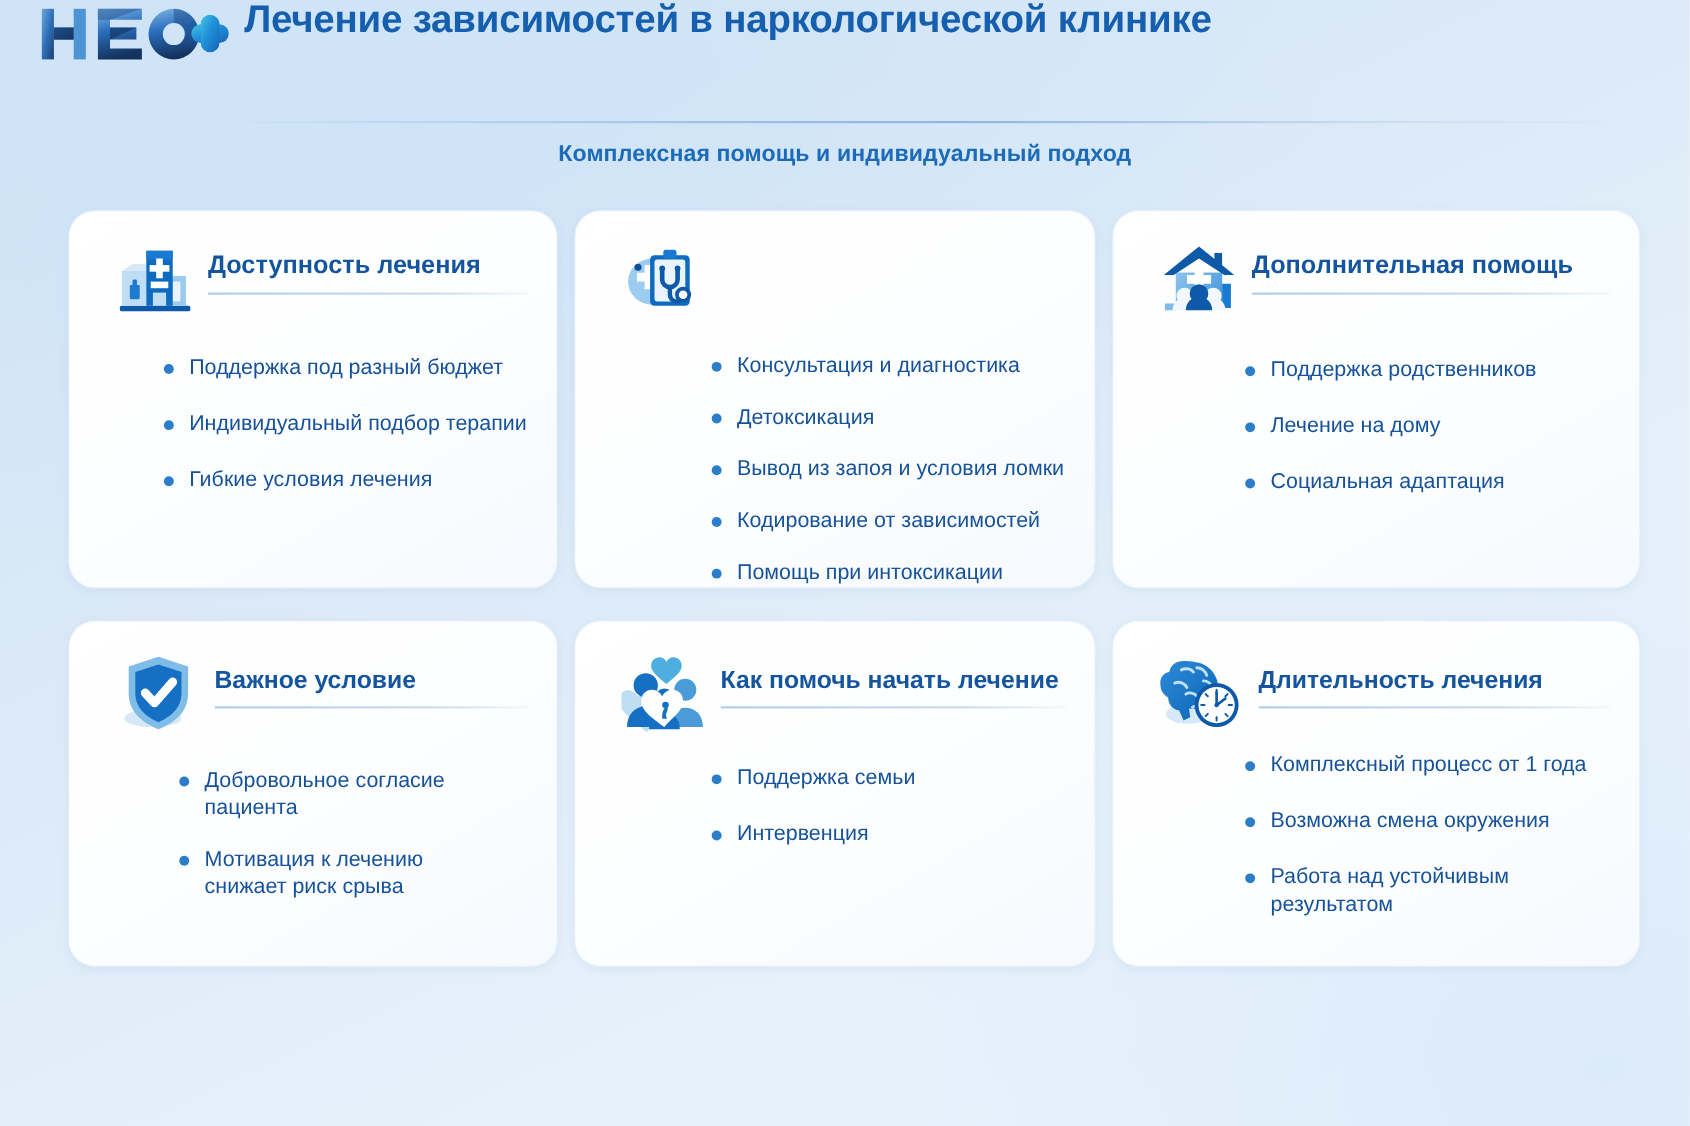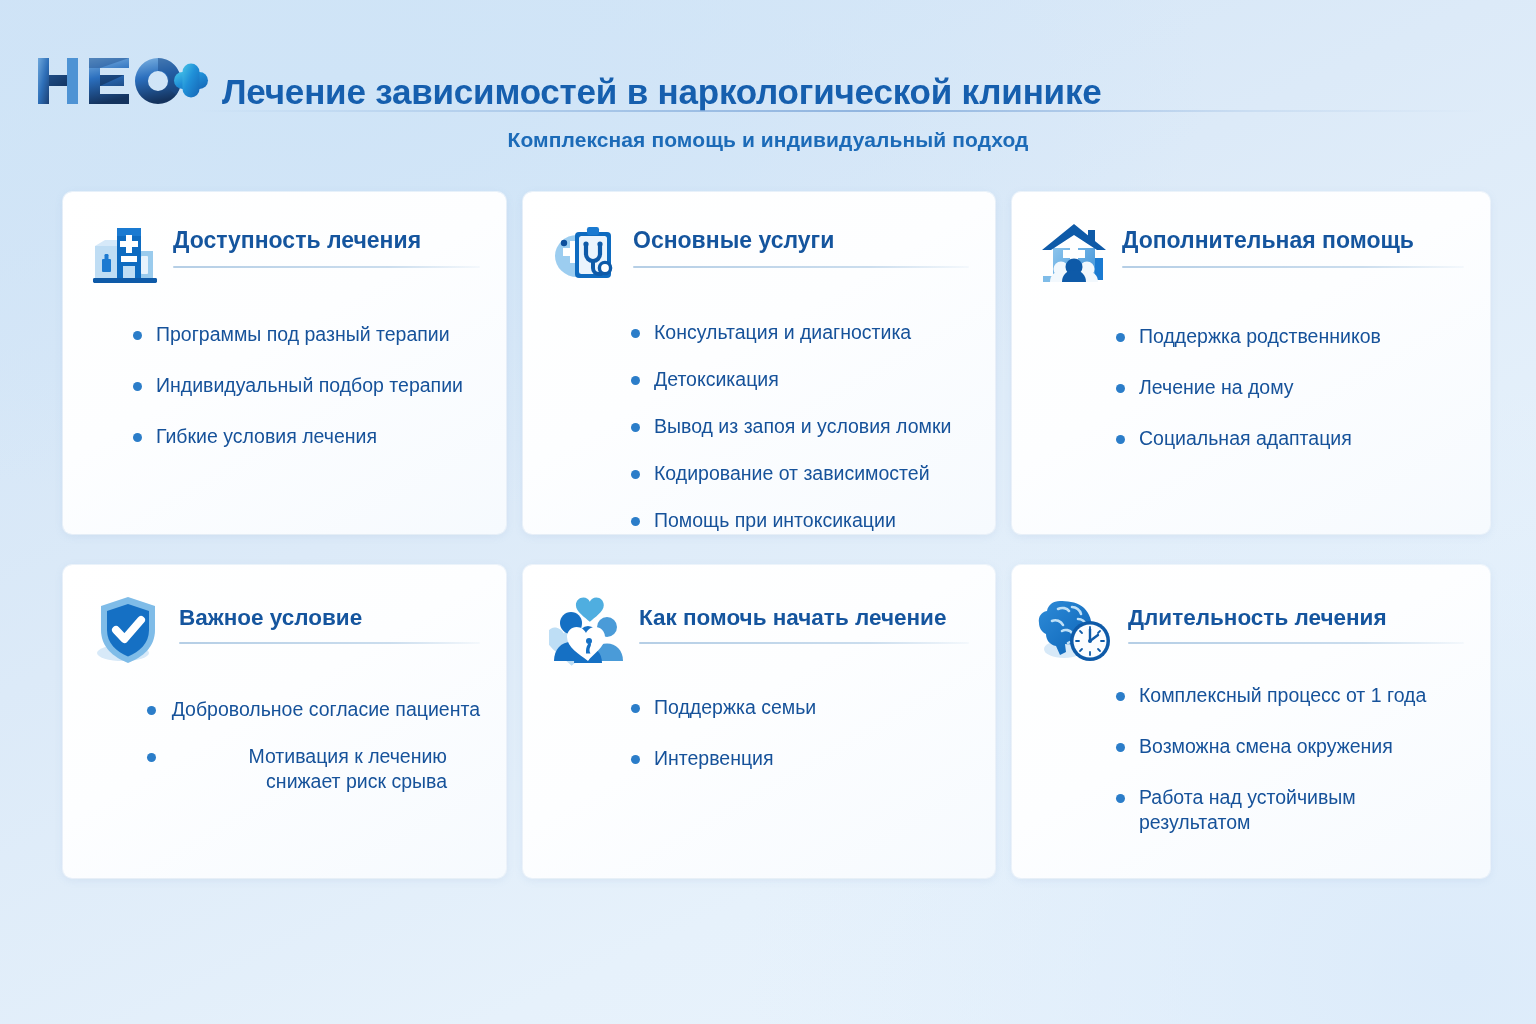--- a/index.html
+++ b/index.html
@@ -17,21 +17,21 @@
       radial-gradient(ellipse 1100px 900px at 95% 95%, #dcebfa 0%, rgba(220,235,250,0) 65%),
       linear-gradient(155deg, #cfe3f6 0%, #dceaf8 40%, #e6f1fb 72%, #eaf4fd 100%);
     position:relative;
   }
 
   
   #header {
     position:absolute;
     left:0; top:0;
     width:1228px; height:112px;
-    display:flex; align-items:flex-end;
+    display:flex; align-items:flex-start;
     padding-left:34px;
   }
 
   #logo {
     width:176px; height:62px;
     flex:0 0 auto;
     margin-right:12px;
     position:relative;
   }
 
@@ -70,23 +70,23 @@
     width:1410px; height:686px;
     display:grid;
     grid-template-columns:443px 472px 478px;
     grid-template-rows:342px 313px;
     column-gap:17px;
     row-gap:31px;
   }
 
   .card {
     background:linear-gradient(150deg, #ffffff 0%, #fdfeff 45%, #f6fafe 100%);
-    border-radius:9px;
+    border-radius:23px;
     box-shadow:0 2px 9px rgba(110,150,195,.13), 0 0 0 1px rgba(255,255,255,.6);
-    padding:24px 26px 16px 26px;
+    padding:24px 26px 16px 42px;
     position:relative;
     overflow:hidden;
   }
 
   .card-head {
     display:flex;
     align-items:flex-start;
     gap:12px;
     height:86px;
   }
@@ -142,21 +142,21 @@
     width:9px; height:9px;
     border-radius:50%;
     background:#2B7DC9;
   }
 
   
   .card[data-card="1"] .card-list { padding-left:44px; margin-top:20px; }
   .card[data-card="2"] .card-list { padding-left:82px; margin-top:18px; }
   .card[data-card="2"] .card-list li { margin-bottom:22px; }
   .card[data-card="3"] .card-list { padding-left:78px; margin-top:22px; }
-  .card[data-card="4"] .card-list { padding-left:58px; margin-top:22px;text-align:right; }
+  .card[data-card="4"] .card-list { padding-left:58px; margin-top:22px; }
   .card[data-card="4"] .card-list li { margin-bottom:22px; }
   .card[data-card="5"] .card-list { padding-left:82px; margin-top:20px; }
   .card[data-card="6"] .card-list { padding-left:78px; margin-top:8px; }
 
   .card[data-card="4"] .card-title,
   .card[data-card="5"] .card-title,
   .card[data-card="6"] .card-title { font-size:22.5px; }
 
   .card[data-card="4"] .card-head-text { padding-top:16px; }
   .card[data-card="5"] .card-head-text { padding-top:16px; }
@@ -245,21 +245,21 @@
           <rect x="32" y="38" width="16" height="6" fill="#fff"></rect>
           <rect x="34" y="48" width="12" height="12" fill="#BFDDF4"></rect>
         </svg>
       </div>
       <div class="card-head-text">
         <div class="card-title">Доступность лечения</div>
         <div class="card-rule"></div>
       </div>
     </div>
     <ul class="card-list">
-      <li>Программы под разный терапии</li>
+      <li>Поддержка под разный бюджет</li>
       <li>Индивидуальный подбор терапии</li>
       <li>Гибкие условия лечения</li>
     </ul>
   </div>
 
   <div class="card" data-card="2">
     <div class="card-head">
       <div class="card-icon">
         <svg viewBox="0 0 72 72" xmlns="http://www.w3.org/2000/svg">
           <ellipse cx="28" cy="38" rx="22" ry="21" fill="#9CCDF0"></ellipse>
@@ -267,24 +267,20 @@
           <circle cx="15" cy="25" r="3.2" fill="#0E4E9B"></circle>
           <rect x="26" y="14" width="36" height="46" rx="4" fill="#0E6BC0"></rect>
           <rect x="30" y="18" width="28" height="38" rx="2.5" fill="#EAF4FD"></rect>
           <rect x="38" y="9" width="12" height="8" rx="2.2" fill="#1A7AD1"></rect>
           <path d="M37 27v9a7 7 0 0 0 14 0v-9" fill="none" stroke="#0E5AA8" stroke-width="4.2" stroke-linecap="round"></path>
           <path d="M44 43v7a6 6 0 0 0 6 6h2" fill="none" stroke="#0E5AA8" stroke-width="4" stroke-linecap="round"></path>
           <circle cx="56" cy="50" r="5.6" fill="#fff" stroke="#0E5AA8" stroke-width="3.4"></circle>
           <circle cx="37" cy="26" r="2.6" fill="#0E5AA8"></circle>
           <circle cx="51" cy="26" r="2.6" fill="#0E5AA8"></circle>
         </svg>
-      </div>
-      <div class="card-head-text">
-        <div class="card-title">Основные услуги</div>
-        <div class="card-rule"></div>
       </div>
     </div>
     <ul class="card-list">
       <li>Консультация и диагностика</li>
       <li>Детоксикация</li>
       <li>Вывод из запоя и условия ломки</li>
       <li>Кодирование от зависимостей</li>
       <li>Помощь при интоксикации</li>
     </ul>
   </div>

